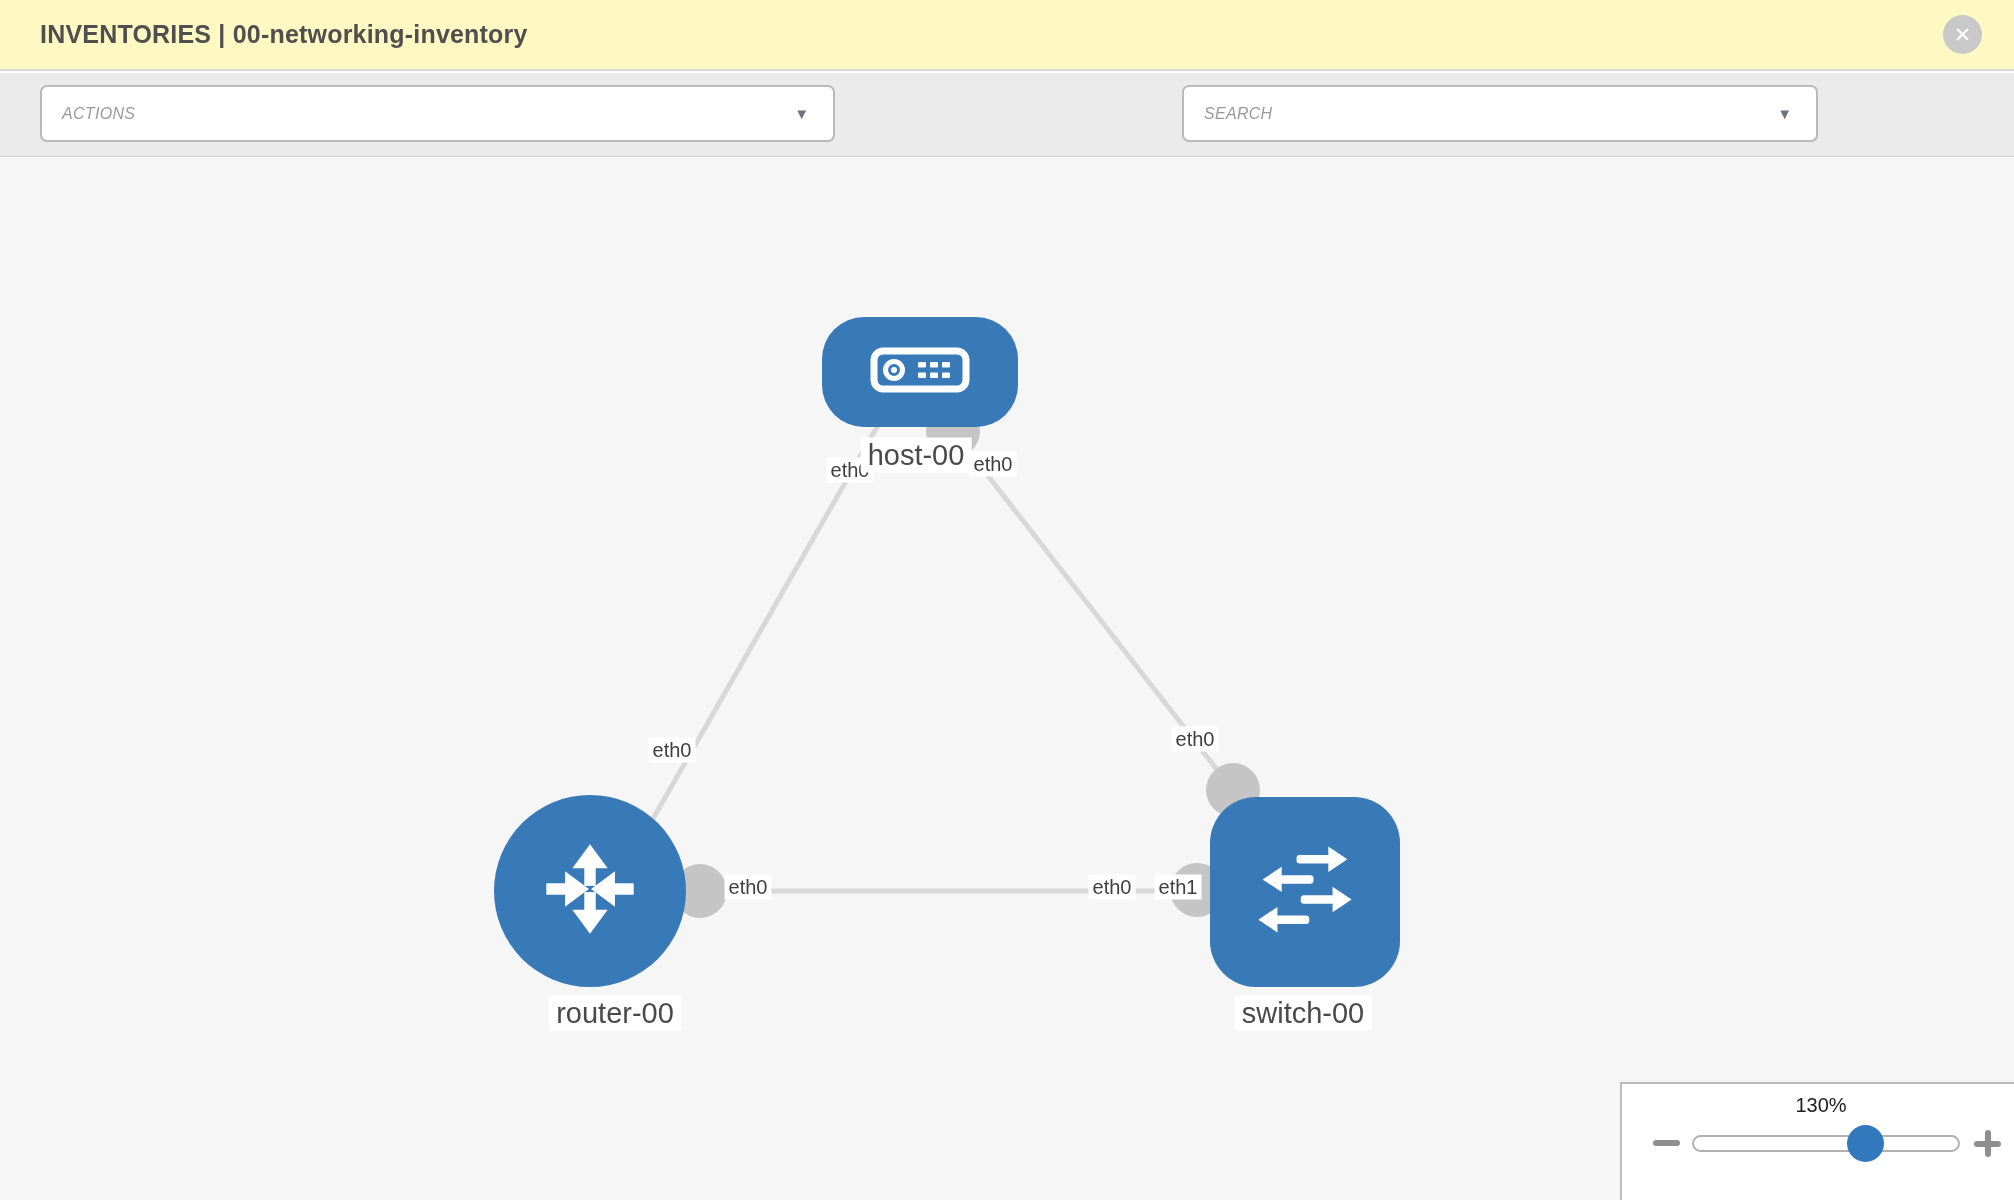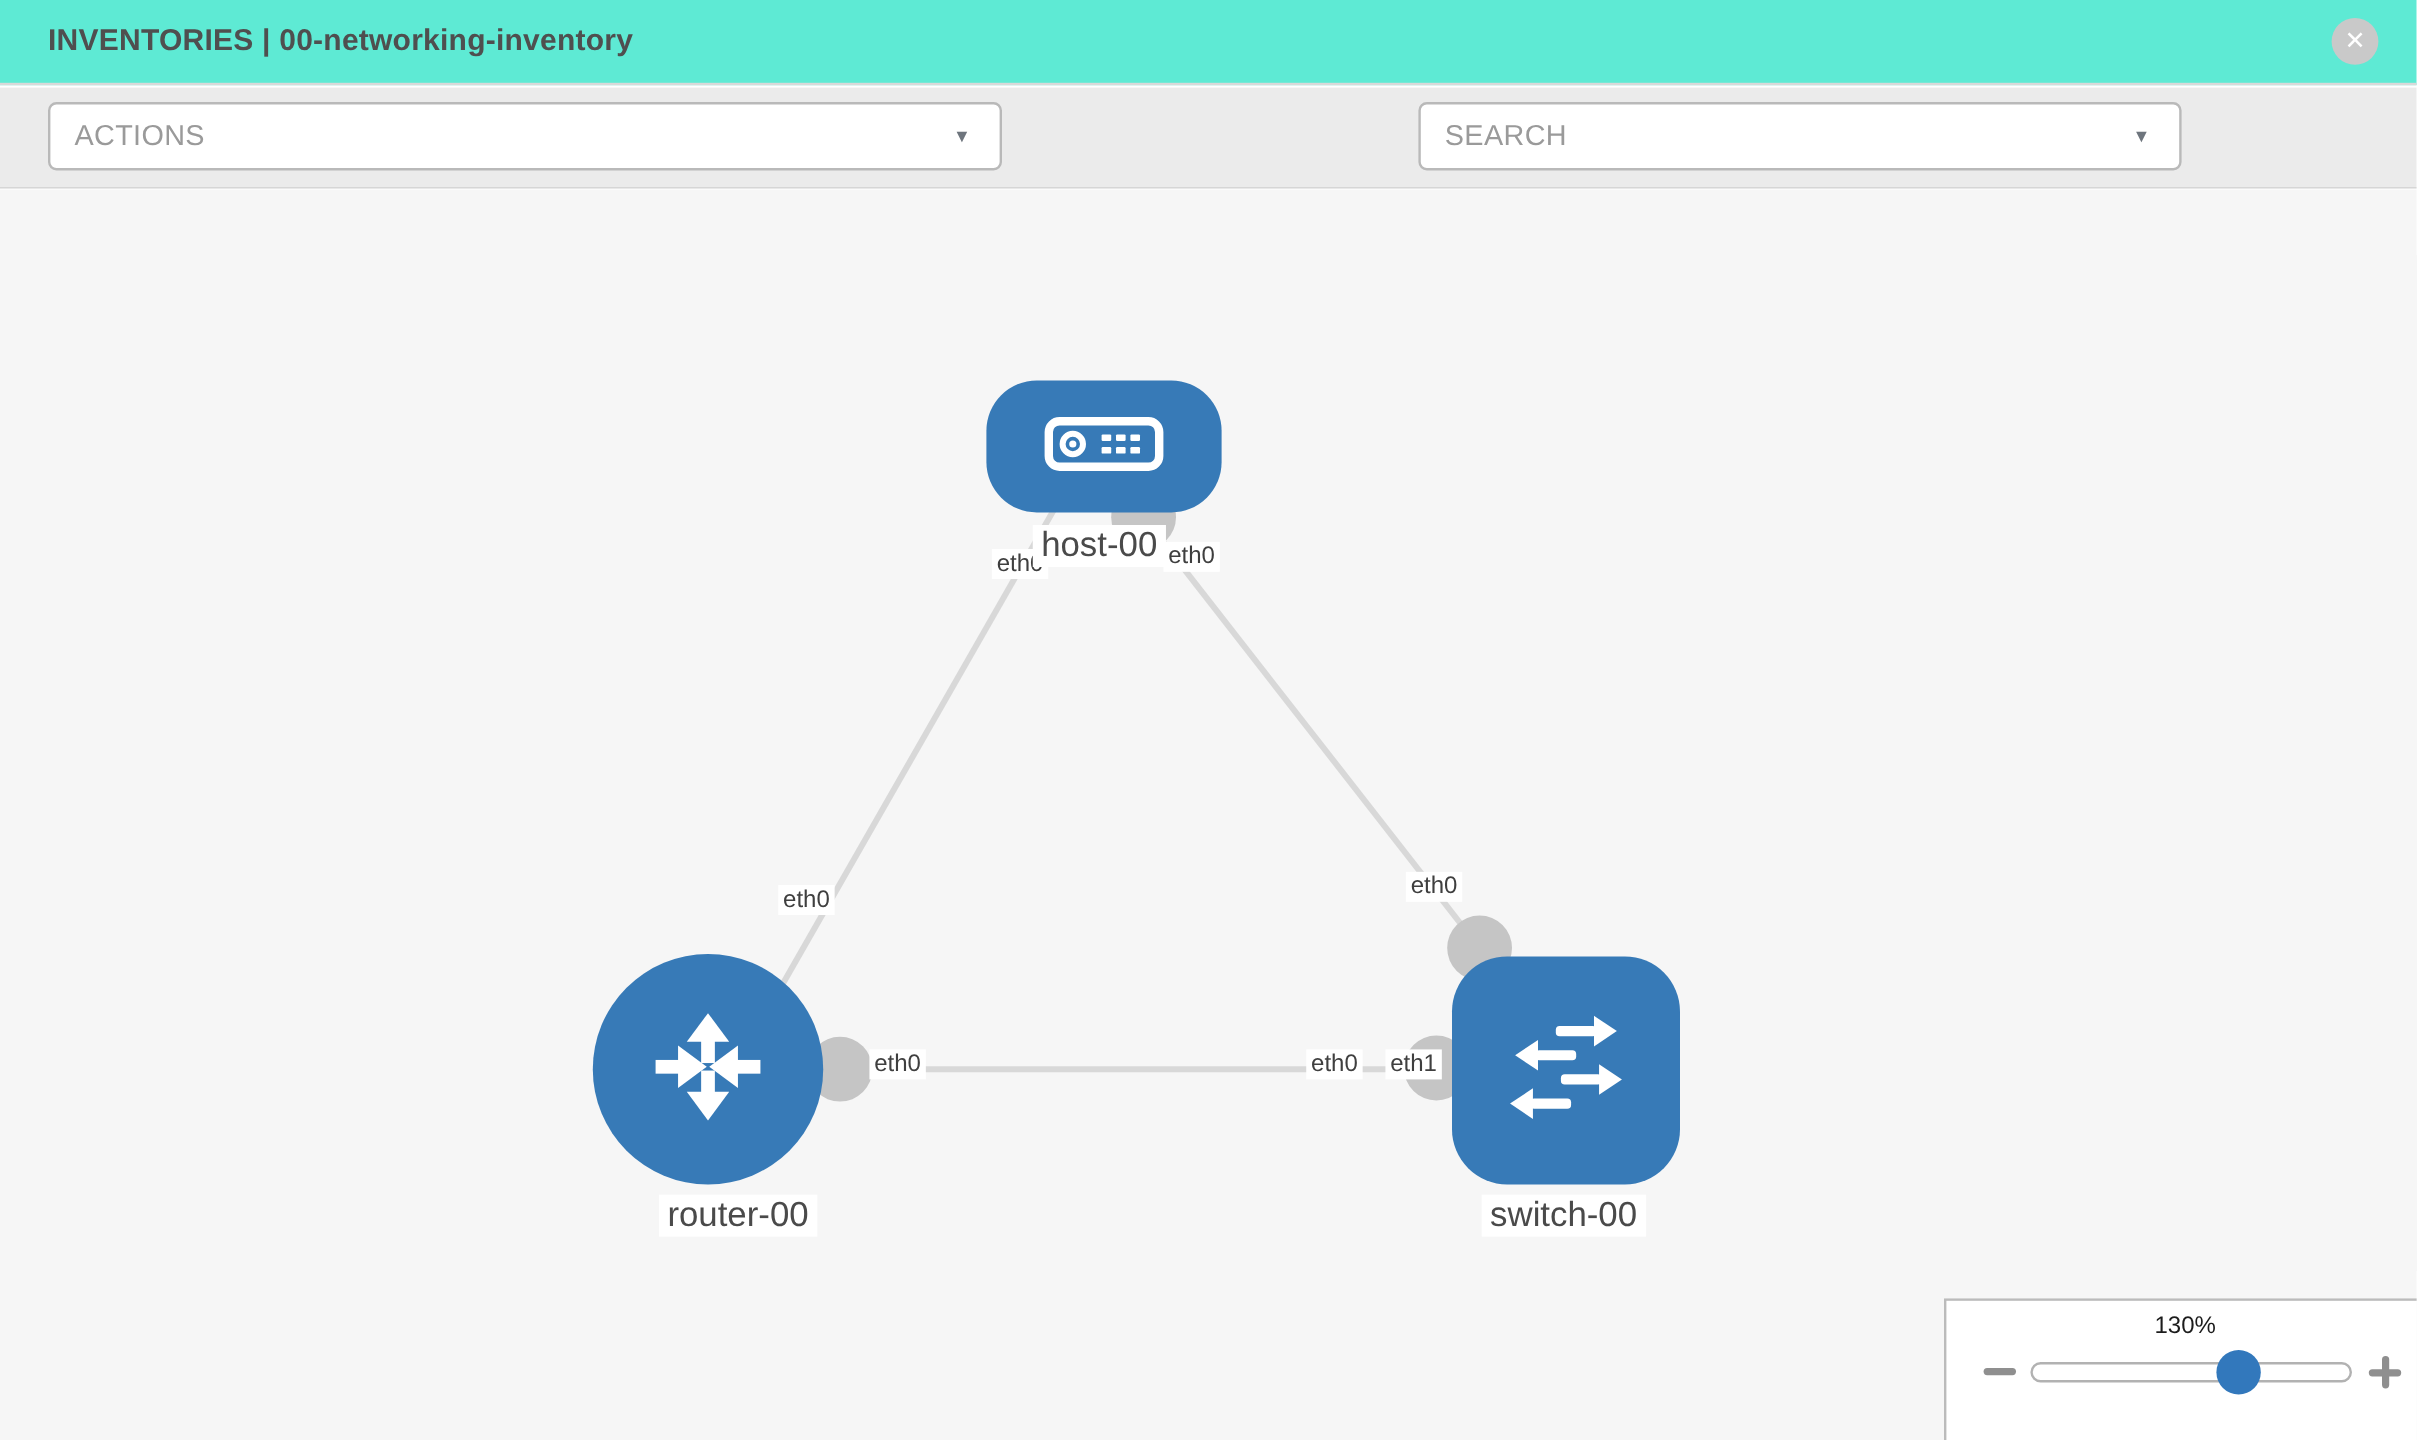--- a/index.html
+++ b/index.html
@@ -1,34 +1,34 @@
 <!DOCTYPE html>
 <html><head>
 <meta charset="utf-8">
 <style>
   * { margin:0; padding:0; box-sizing:border-box; }
   html,body { background:#ffffff; }
   body { font-family:"Liberation Sans","DejaVu Sans",sans-serif; }
   .app { position:relative; width:2014px; height:1200px; overflow:hidden; background:#fff; }
 
   
-  .header { position:absolute; left:0; top:0; width:2014px; height:71px; background:#5eead4;
+  .header { position:absolute; left:0; top:0; width:2014px; height:71px; background:#fef9c3;
             border-bottom:2px solid #d9d9d9; display:flex; align-items:center; }
   .title { margin-left:40px; font-size:25px; font-weight:bold; color:#4f4f4f; letter-spacing:.2px; }
   .close-btn { position:absolute; left:1943px; top:15px; width:39px; height:39px; border-radius:50%;
                background:#c9c9c9; color:#ffffff; display:flex; align-items:center; justify-content:center;
                font-size:21px; font-weight:bold; cursor:pointer; }
 
   
   .toolbar { position:absolute; left:0; top:73px; width:2014px; height:84px; background:#ebebeb;
              border-bottom:1px solid #d2d2d2; }
   .select-box { position:absolute; top:12px; height:57px; background:#ffffff; border:2px solid #b9b9b9;
                 border-radius:7px; display:flex; align-items:center; justify-content:space-between;
                 padding:0 24px 0 20px; cursor:pointer; }
-  .select-box .lbl { font-size:24px; color:#9a9a9a; letter-spacing:.3px; }
+  .select-box .lbl { font-size:16px; color:#9a9a9a; letter-spacing:.3px;font-style:italic; }
   .select-box .caret { font-size:15px; color:#6e757d; }
   .actions-box { left:40px; width:795px; }
   .search-box  { left:1182px; width:636px; }
   .tool-icon-btn { position:absolute; top:96px; width:42px; height:42px; display:flex;
                    align-items:center; justify-content:center; cursor:pointer; }
   .wrench-btn { left:1045px; }
   .key-btn { left:1112px; }
 
   
   .canvas { position:absolute; left:0; top:158px; width:2014px; height:1042px; background:#f6f6f6; }

